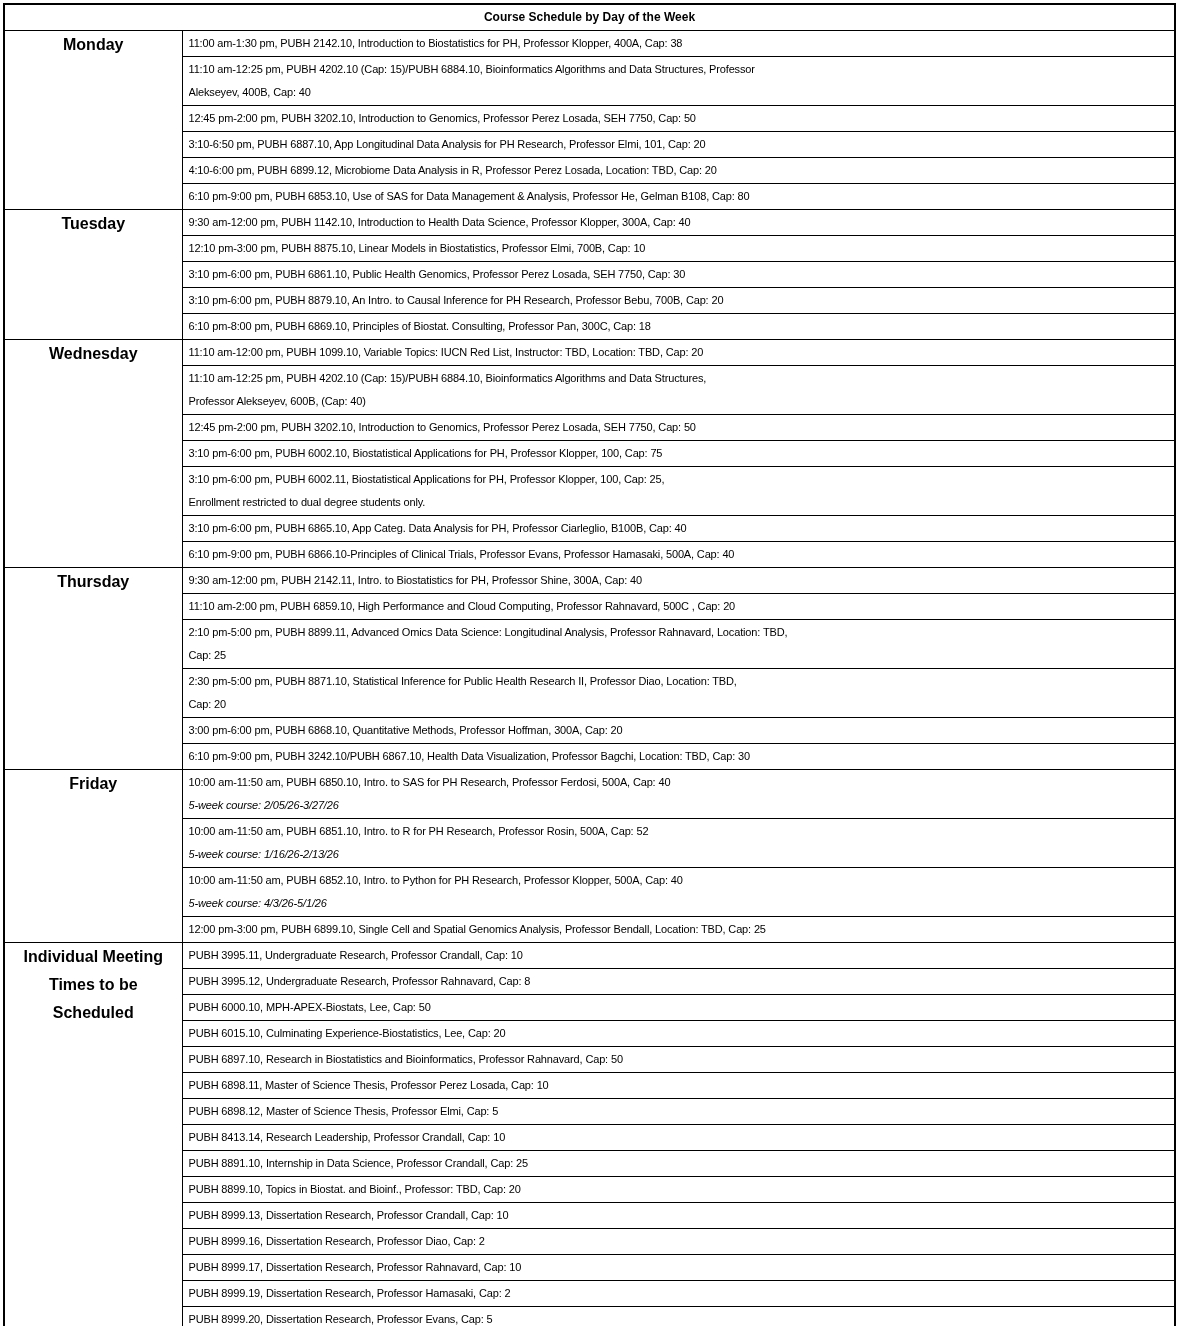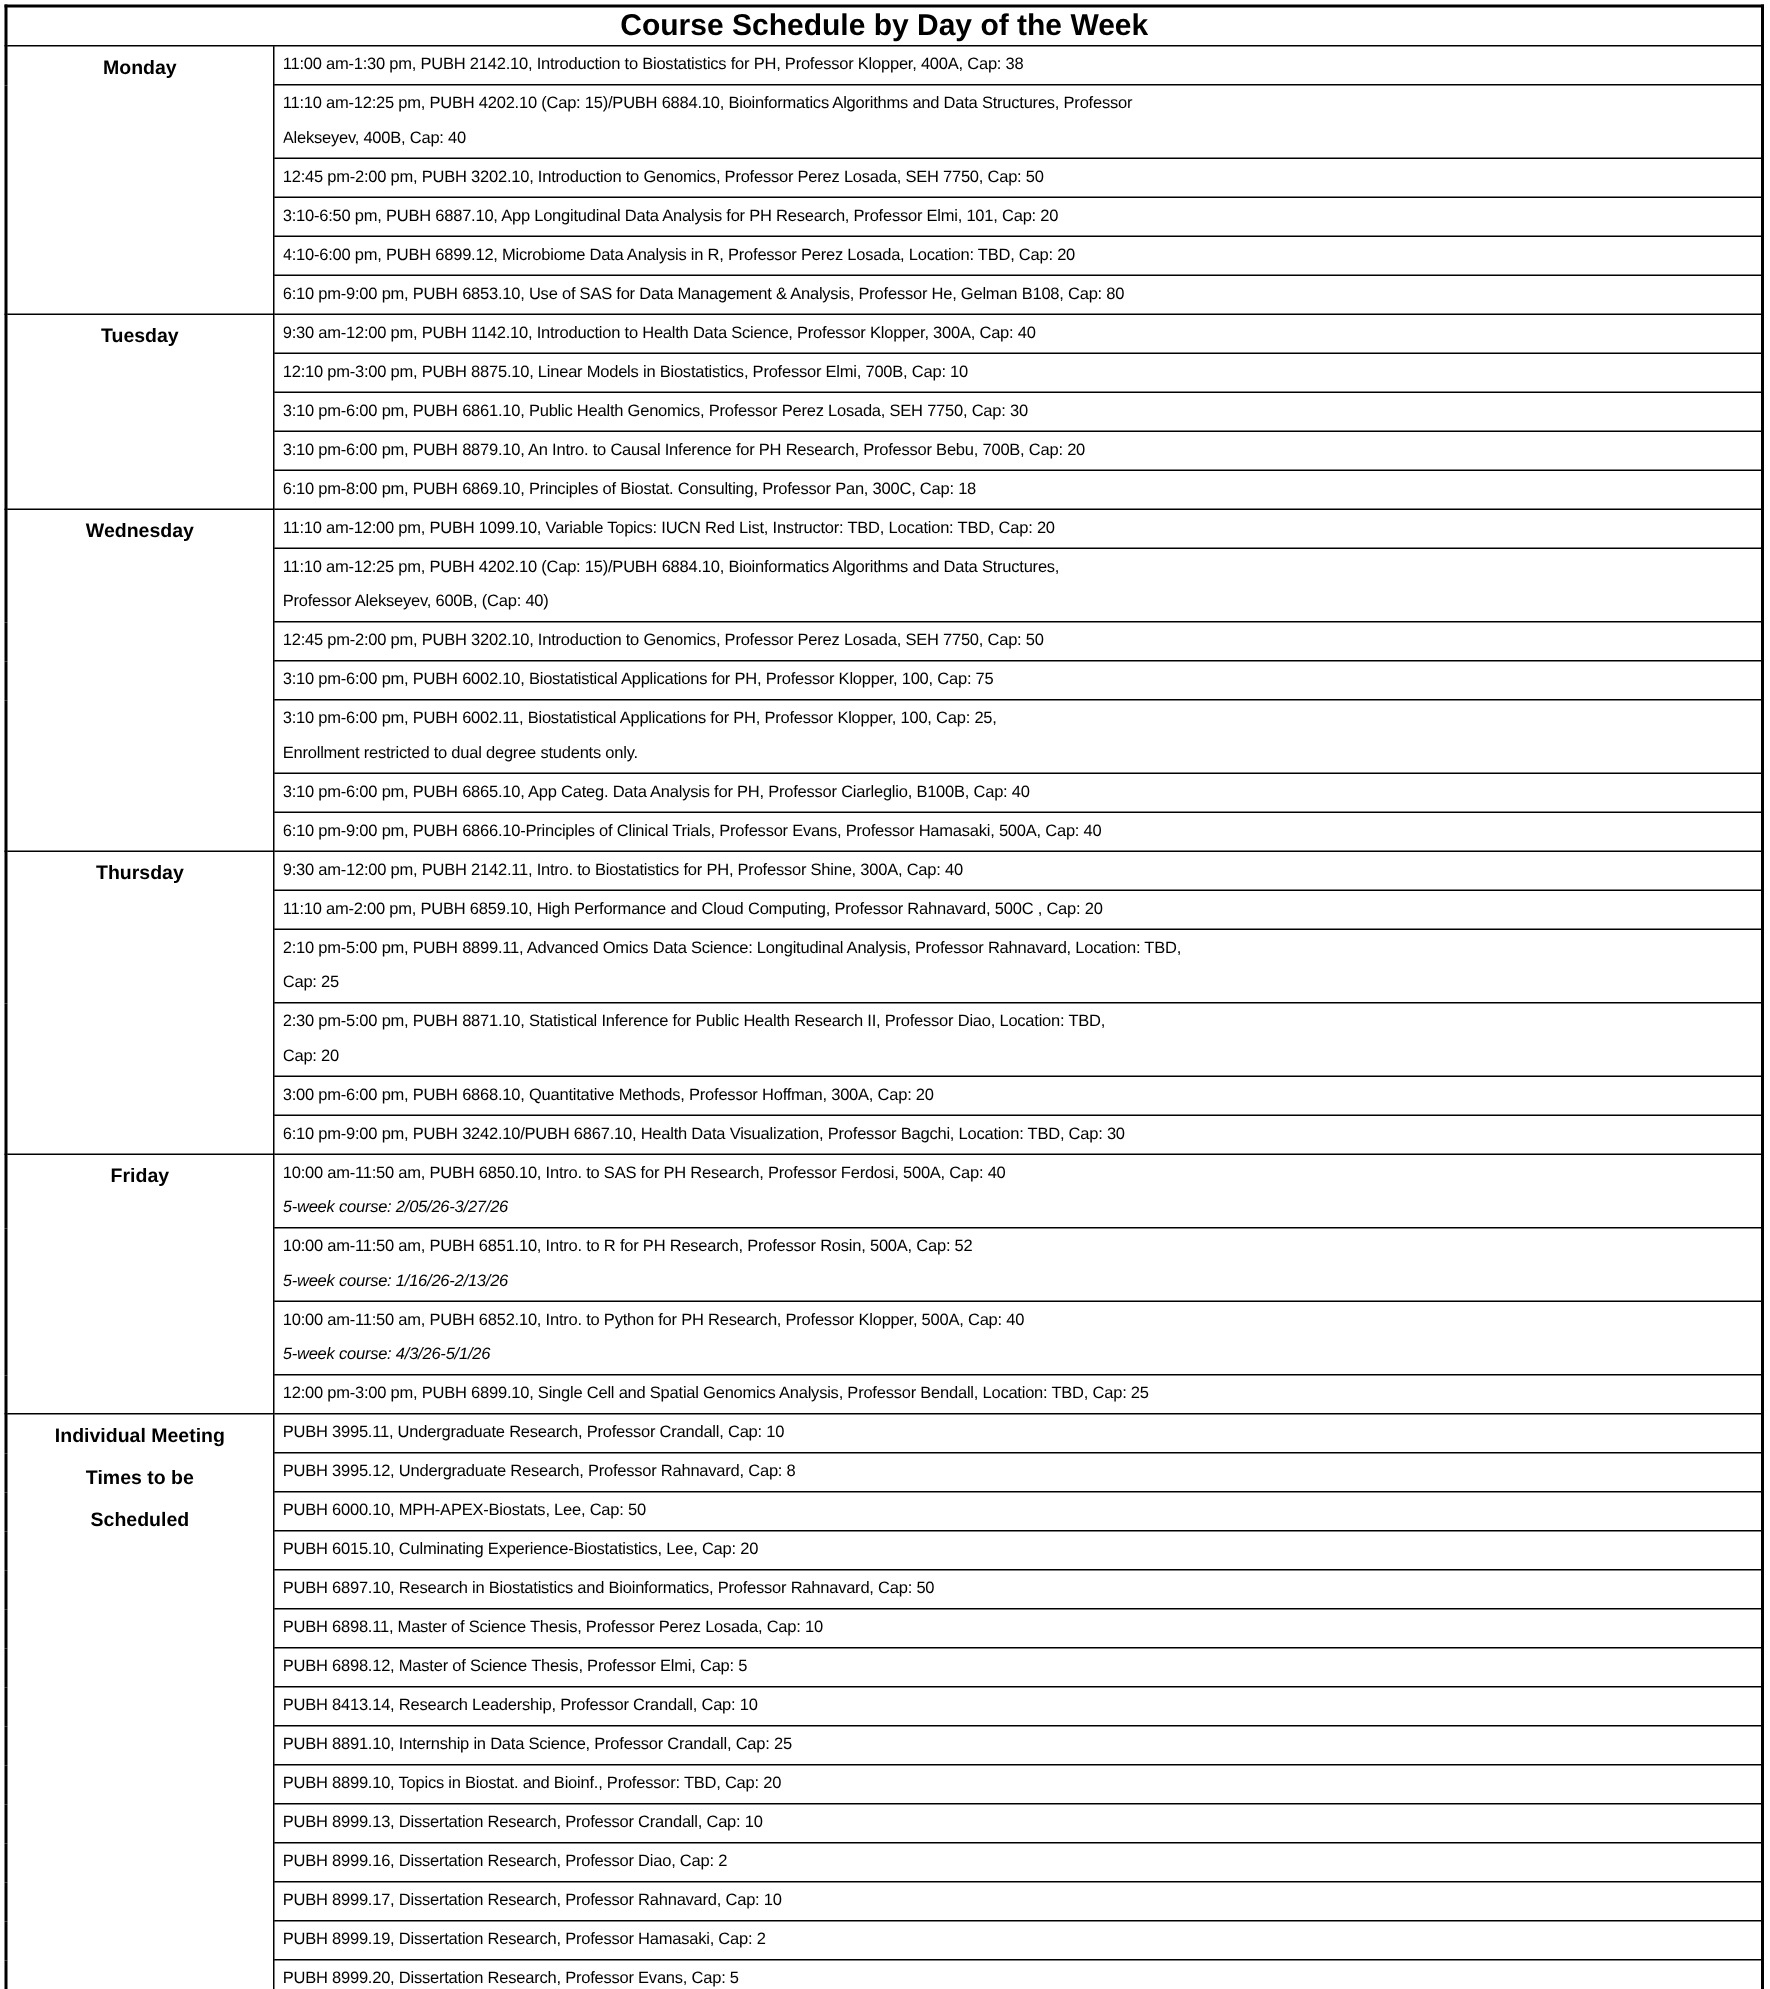--- a/index.html
+++ b/index.html
@@ -16,29 +16,29 @@
     table-layout: fixed;
     margin: 3px 0 0 3px;
     width: 1173px;
     border: 2px solid #000;
   }
   table.schedule th, table.schedule td {
     border: 1px solid #000;
     vertical-align: top;
   }
   .title-cell {
-    font-size: 20px;
+    font-size: 12px;
     font-weight: 700;
     text-align: center;
     height: 25px;
     line-height: 25px;
     padding: 0;
   }
   .day-cell {
-    font-size: 13px;
+    font-size: 16px;
     font-weight: 700;
     text-align: center;
     vertical-align: middle;
     line-height: 28px;
     padding: 0 2px;
   }
   .course-cell {
     font-size: 11px;
     line-height: 23px;
     letter-spacing: -0.15px;

